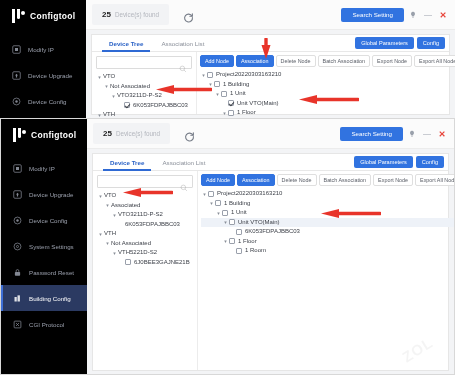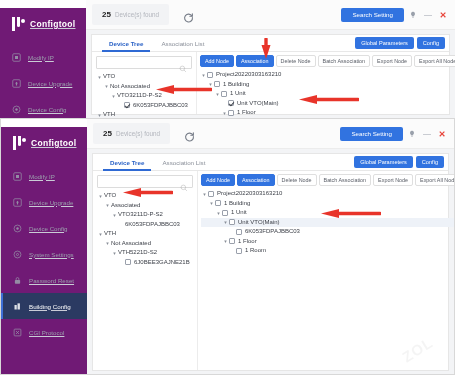--- a/index.html
+++ b/index.html
@@ -11,22 +11,22 @@
   }
   .stage { position: relative; width: 455px; height: 375px; background: #fff; }
 
   
   .win { position: absolute; background: #fff; overflow: hidden; }
   .win.top { left: 0; top: 0; width: 455px; height: 118px; }
   .win.bottom { left: 0; top: 118px; width: 455px; height: 257px;
                 border: 1px solid #d8d8d8; }
 
   
-  .sidebar { position: absolute; left: 0; top: 8px; bottom: 0; width: 86px;
-             background: #701a75; color: #c9ccd6; text-decoration: underline; }
+  .sidebar { position: absolute; left: 0; top: 0; bottom: 0; width: 86px;
+             background: #000000; color: #c9ccd6; }
   .win.top .sidebar { width: 86px; }
   .brand { display: flex; align-items: center; gap: 5px; padding: 9px 0 9px 12px; }
   .brand-mark { width: 13px; height: 14px; position: relative; flex: none; }
   .brand-mark i {
     position: absolute; display: block; background: #fff;
   }
   .brand-mark i.b1 { left: 0; top: 0; width: 3px; height: 14px; }
   .brand-mark i.b2 { left: 5px; top: 0; width: 3px; height: 10px; border-radius: 0 0 3px 3px; }
   .brand-mark i.b3 { left: 9px; top: 2px; width: 4px; height: 4px; border-radius: 50%; background:#fff; }
   .brand-text { font-size: 8.5px; font-weight: bold; color: #ffffff; letter-spacing: .3px; }

